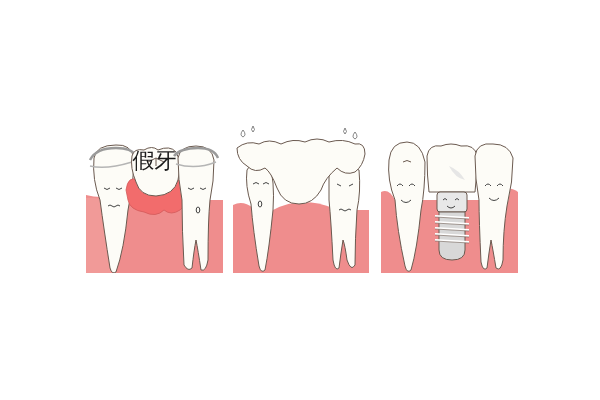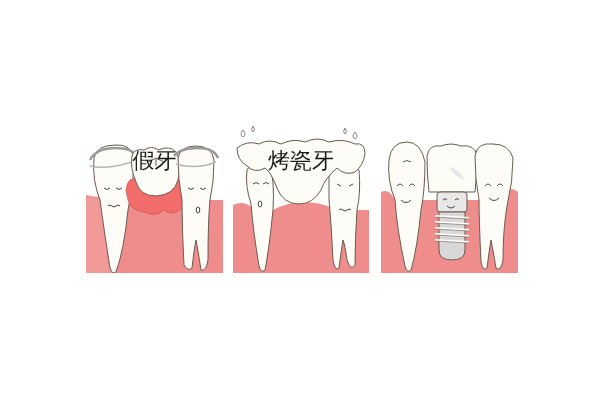--- a/index.html
+++ b/index.html
@@ -69,21 +69,20 @@
 
     <path d="M20 84 q3 -3 6 0" stroke="#444" fill="none" stroke-width="1"></path>
     <path d="M30 84 q3 -3 6 0" stroke="#444" fill="none" stroke-width="1"></path>
     <ellipse cx="27" cy="104" rx="1.8" ry="3" fill="none" stroke="#444" stroke-width="1"></ellipse>
 
     <path d="M104 84 l4 2" stroke="#444" fill="none" stroke-width="1"></path>
     <path d="M116 86 l4 -2" stroke="#444" fill="none" stroke-width="1"></path>
     <path d="M106 110 q2 -2 4 0 q2 2 4 0 q2 -2 4 0" stroke="#444" fill="none" stroke-width="1"></path>
     <rect x="0" y="173" width="136" height="2" fill="#ffffff"></rect>
   </svg>
-  <div class="title">烤瓷牙</div>
 </div>
 
 <div class="panel" id="p3">
   <svg width="137" height="175" viewBox="0 0 137 175">
     <rect x="0" y="0" width="137" height="175" fill="#ffffff"></rect>
 
     <path d="M0 92 Q8 88 14 100 L14 175 L0 175 Z" fill="#ef8d8d"></path>
     <path d="M0 100 L137 100 L137 175 L0 175 Z" fill="#ef8d8d"></path>
     <path d="M120 90 Q130 86 137 92 L137 110 L120 110 Z" fill="#ef8d8d"></path>
 

